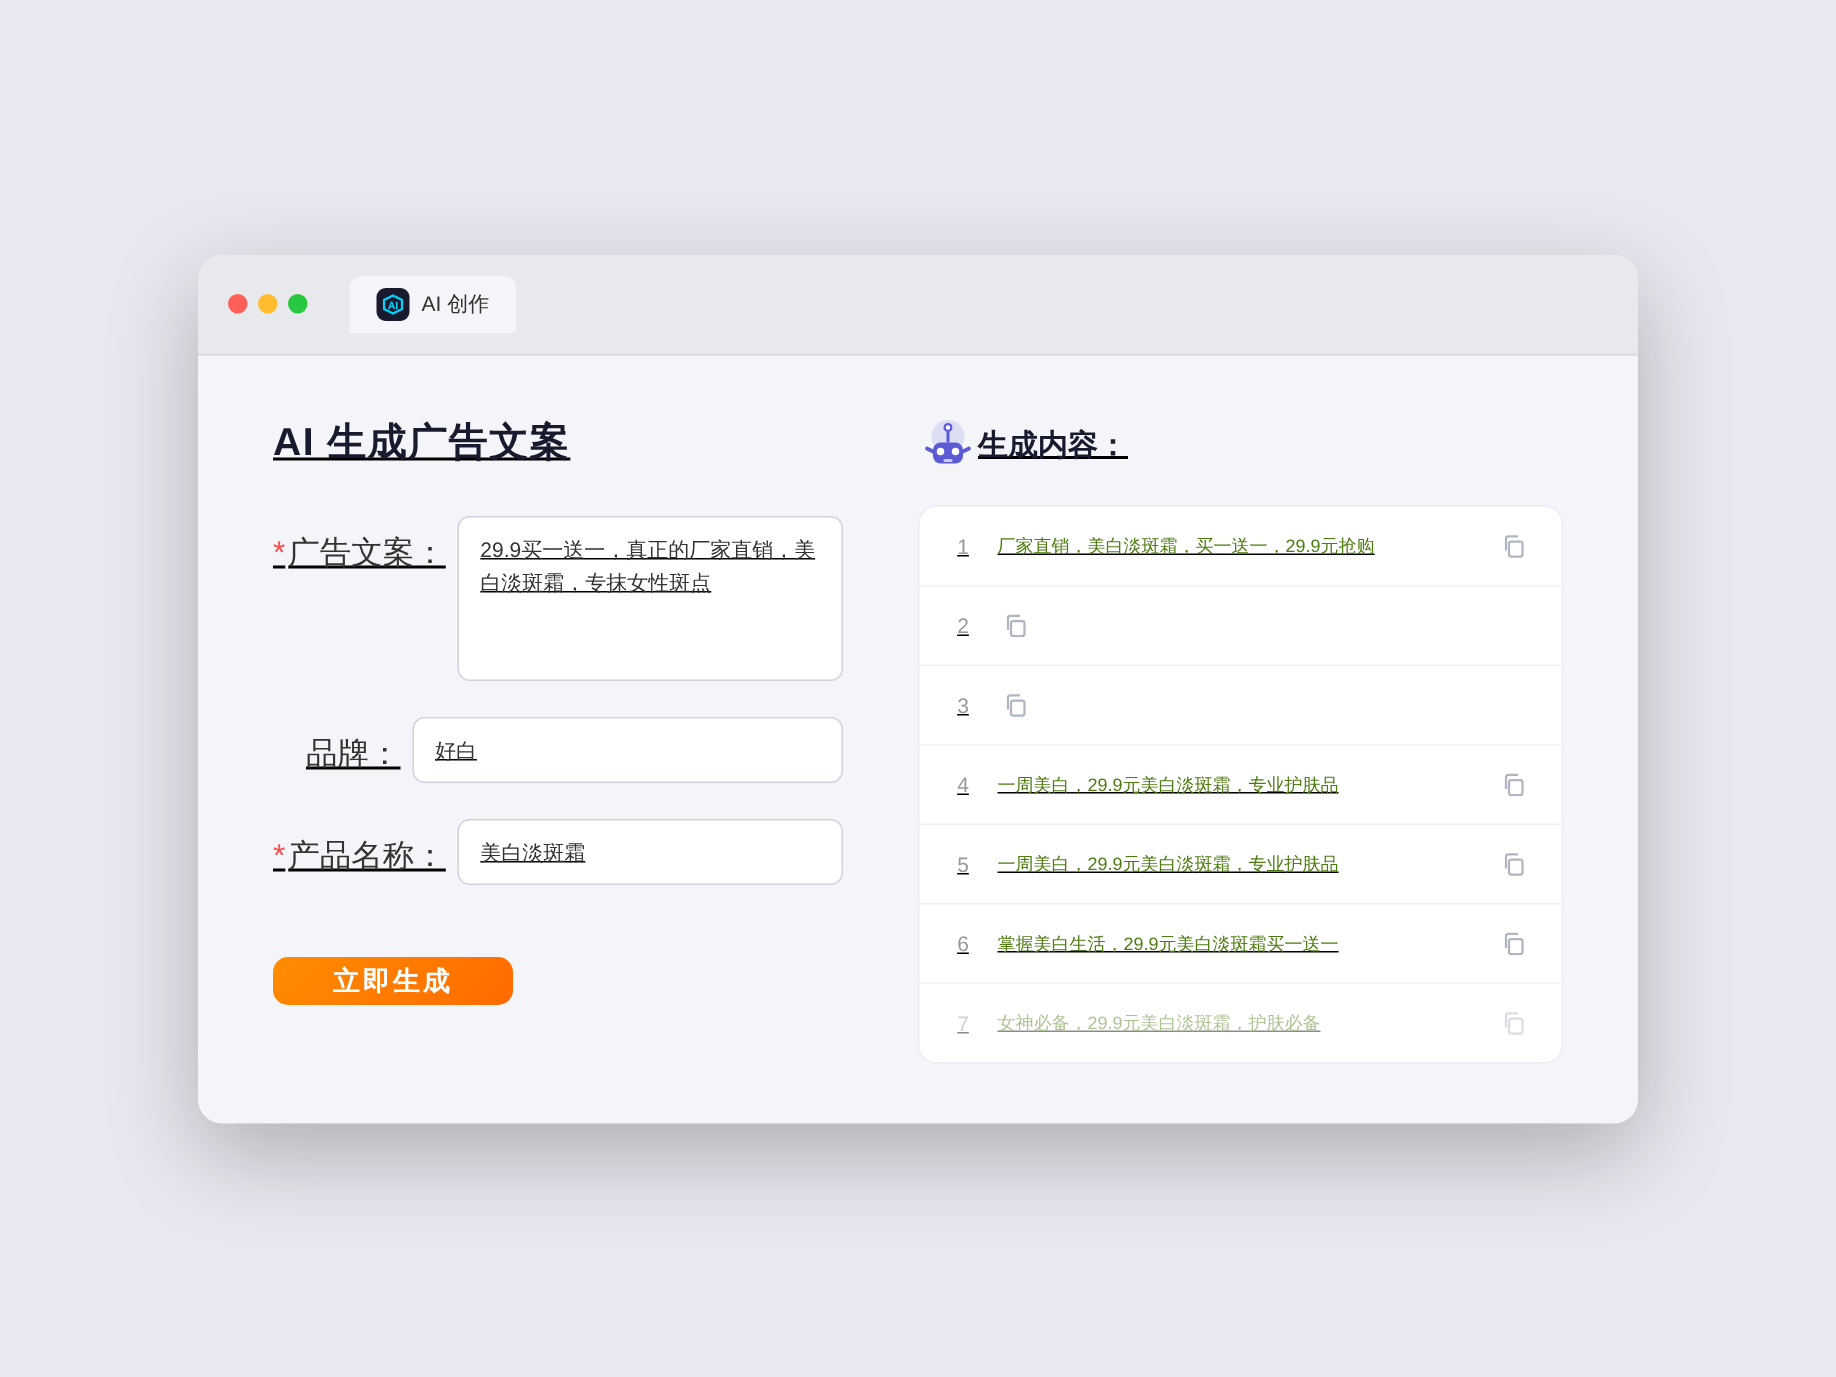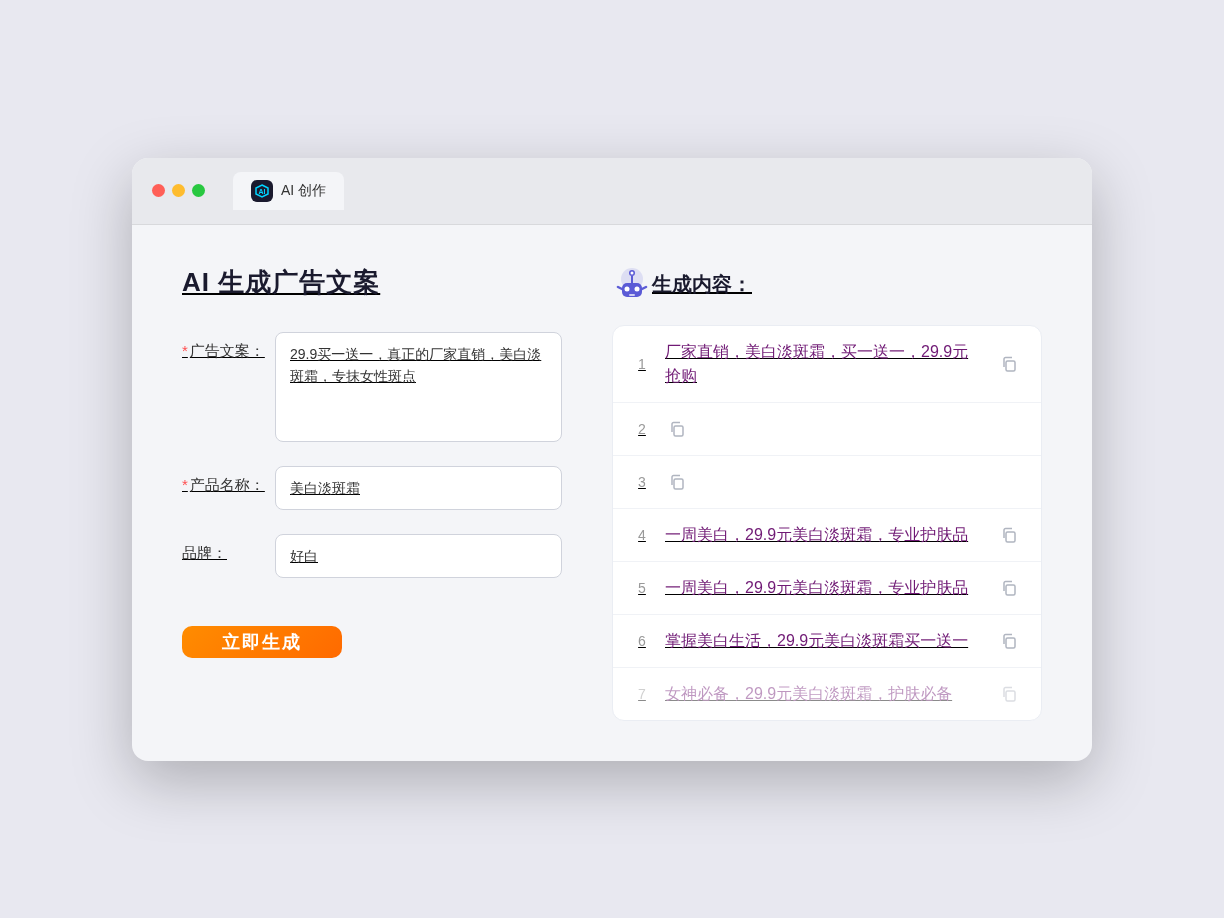--- a/index.html
+++ b/index.html
@@ -96,26 +96,26 @@
     }
 
     .form-group {
       display: flex;
       align-items: flex-start;
       margin-bottom: 24px;
       gap: 8px;
     }
 
     .form-label {
-      font-size: 15px;
+      font-size: 21px;
       color: #333;
       white-space: nowrap;
       padding-top: 10px;
       min-width: 85px;
-      text-align: left;
+      text-align: right;
     }
 
     .required-star {
       color: #ff4d4f;
       margin-right: 2px;
     }
 
     .form-input {
       flex: 1;
       border: 1.5px solid #d0d3dc;
@@ -204,22 +204,22 @@
     .row-num {
       font-size: 14px;
       color: #999;
       width: 18px;
       flex-shrink: 0;
       text-align: center;
     }
 
     .row-text {
       flex: 1;
-      font-size: 16px;
-      color: #701a75;
+      font-size: 12px;
+      color: #4d7c0f;
       line-height: 1.5;
     }
 
     .copy-icon {
       width: 24px;
       height: 24px;
       color: #b0b5c0;
       flex-shrink: 0;
       display: flex;
       align-items: center;
@@ -262,30 +262,30 @@
       
       <div class="form-group">
         <label class="form-label">
           <span class="required-star">*</span><span>广告文案：</span>
         </label>
         <textarea class="form-input" style="">29.9买一送一，真正的厂家直销，美白淡斑霜，专抹女性斑点</textarea>
       </div>
 
       
       <div class="form-group">
+        <label class="form-label">品牌：</label>
+        <input type="text" class="form-input" value="好白" style="">
+      </div>
+
+      
+      <div class="form-group">
         <label class="form-label">
           <span class="required-star">*</span><span>产品名称：</span>
         </label>
         <input type="text" class="form-input" value="美白淡斑霜" style="">
-      </div>
-
-      
-      <div class="form-group">
-        <label class="form-label">品牌：</label>
-        <input type="text" class="form-input" value="好白" style="">
       </div>
 
       <button class="generate-btn">立即生成</button>
     </div>
 
     <div class="right-panel">
       <div class="right-header">
 
         <svg class="robot-icon" viewBox="0 0 40 40" fill="none">
           <circle cx="20" cy="14" r="11" fill="#5b5bd6" opacity="0.15"></circle>

